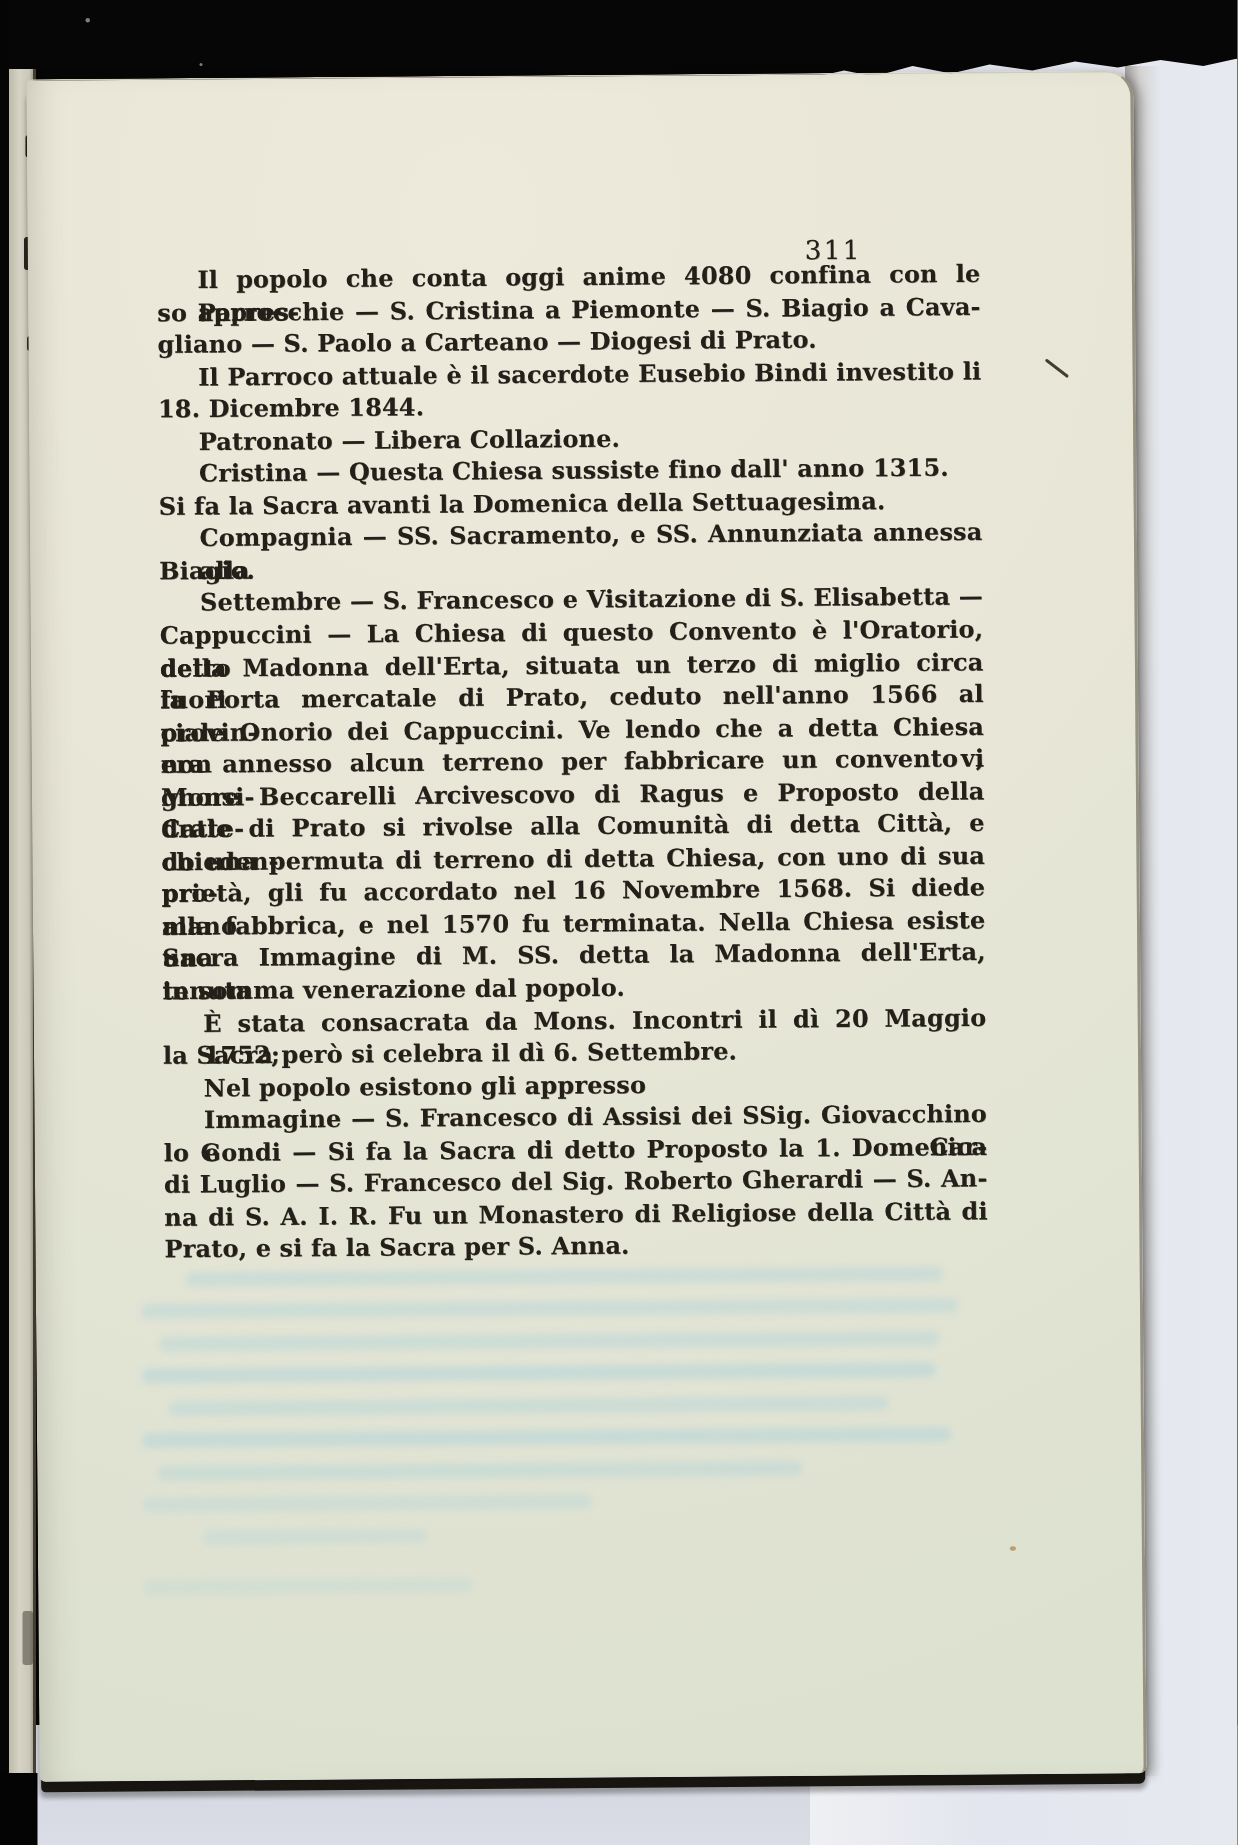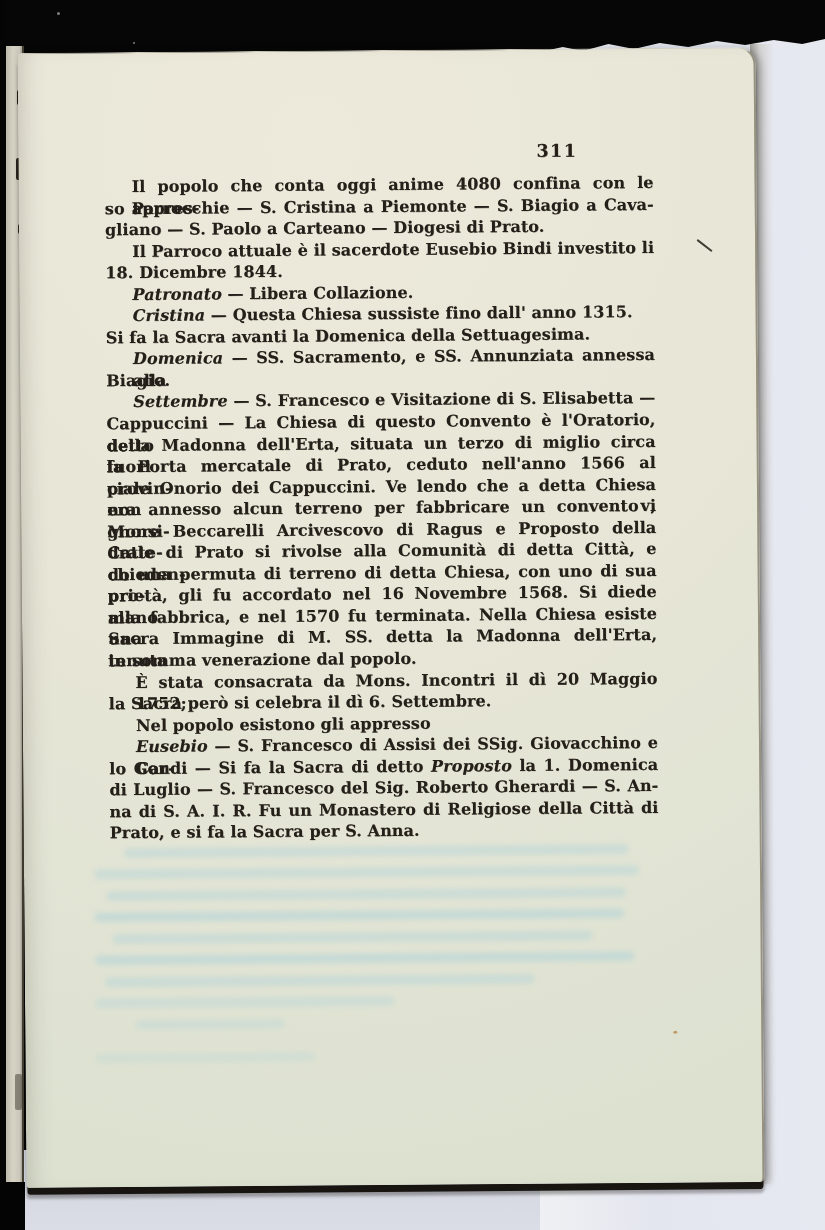--- a/index.html
+++ b/index.html
@@ -57,34 +57,34 @@
     background:radial-gradient(130% 90% at 40% 8%,#edeadc 0%,#e8e6d7 45%,#e2e4d4 75%,#dde1d0 100%);
     border-radius:4px 18px 5px 4px;
     border-top:1px solid #cfcbbb;
     border-right:2px solid #97927f;
     box-shadow:0 8px 0 -1px rgba(18,14,9,.95),0 11px 3px rgba(18,14,9,.30),
                4px 2px 8px rgba(0,0,0,.35),
                inset 18px 0 22px -14px rgba(90,85,70,.25);
   }
 
   .pagenum{
-    position:absolute;left:518px;top:91px;
-    font-size:17.5px;font-weight:bold;letter-spacing:1.5px;color:#262019;
+    position:absolute;left:518px;top:108px;
+    font-size:17.5px;font-weight:normal;letter-spacing:1.5px;color:#262019;
     text-shadow:.3px .3px 0 rgba(35,28,20,.5);
   }
 
   .text-block{
     position:absolute;left:86px;top:123px;width:549px;
     font-size:16px;font-weight:bold;color:#241f19;letter-spacing:.1px;
     text-shadow:.3px .3px 0 rgba(35,28,20,.45);
   }
   .line{height:21.55px;line-height:21.55px;text-align:justify;text-align-last:justify;}
   .line.noj{text-align:left;text-align-last:left;}
   .line.ind{padding-left:27px;}
-  .it{font-style:italic;}
+  .it{}
 
   .pen-mark{
     position:absolute;left:676px;top:196px;width:19px;height:2px;
     background:#433e33;border-radius:2px;transform:rotate(38deg);
   }
 
   
   .bleed{position:absolute;left:70px;top:795px;width:600px;height:260px;}
   .bl{position:absolute;height:10px;border-radius:5px;background:#b7d5d8;opacity:.5;filter:blur(2.5px);}
   .bl.b1{top:0;left:30px;width:505px;}
@@ -127,39 +127,39 @@
 
     <div class="text-block">
         <div class="line ind"><span>Il popolo che conta oggi anime 4080 confina con le appres-</span></div>
         <div class="line"><span>so Parrocchie — S. Cristina a Piemonte — S. Biagio a Cava-</span></div>
         <div class="line noj"><span>gliano — S. Paolo a Carteano — Diogesi di Prato.</span></div>
         <div class="line ind"><span>Il Parroco attuale è il sacerdote Eusebio Bindi investito li</span></div>
         <div class="line noj"><span>18. Dicembre 1844.</span></div>
         <div class="line noj ind"><span class="it">Patronato</span><span> — Libera Collazione.</span></div>
         <div class="line noj ind"><span class="it">Cristina</span><span> — Questa Chiesa sussiste fino dall' anno 1315.</span></div>
         <div class="line noj"><span>Si fa la Sacra avanti la Domenica della Settuagesima.</span></div>
-        <div class="line ind"><span class="it">Domenica</span><span> — SS. Sacramento, e SS. Annunziata annessa alla</span></div>
+        <div class="line ind"><span class="it">Compagnia</span><span> — SS. Sacramento, e SS. Annunziata annessa alla</span></div>
         <div class="line noj"><span>Biagio.</span></div>
         <div class="line ind"><span class="it">Settembre</span><span> — S. Francesco e Visitazione di S. Elisabetta —</span></div>
         <div class="line"><span>Cappuccini — La Chiesa di questo Convento è l'Oratorio, detto</span></div>
         <div class="line"><span>della Madonna dell'Erta, situata un terzo di miglio circa fuori</span></div>
         <div class="line"><span>la Porta mercatale di Prato, ceduto nell'anno 1566 al provin-</span></div>
         <div class="line"><span>ciale Onorio dei Cappuccini. Ve lendo che a detta Chiesa non vi</span></div>
         <div class="line"><span>era annesso alcun terreno per fabbricare un convento , Monsi-</span></div>
         <div class="line"><span>gnore Beccarelli Arcivescovo di Ragus e Proposto della Catte-</span></div>
         <div class="line"><span>drale di Prato si rivolse alla Comunità di detta Città, e chieden-</span></div>
         <div class="line"><span>do una permuta di terreno di detta Chiesa, con uno di sua pro-</span></div>
         <div class="line"><span>prietà, gli fu accordato nel 16 Novembre 1568. Si diede mano</span></div>
         <div class="line"><span>alla fabbrica, e nel 1570 fu terminata. Nella Chiesa esiste una</span></div>
         <div class="line"><span>Sacra Immagine di M. SS. detta la Madonna dell'Erta, tenuta</span></div>
         <div class="line noj"><span>in somma venerazione dal popolo.</span></div>
         <div class="line ind"><span>È stata consacrata da Mons. Incontri il dì 20 Maggio 1752;</span></div>
         <div class="line noj"><span>la Sacra però si celebra il dì 6. Settembre.</span></div>
         <div class="line noj ind"><span>Nel popolo esistono gli appresso</span></div>
-        <div class="line ind"><span class="it">Eusebio</span><span> — S. Francesco di Assisi dei SSig. Giovacchino e Car-</span></div>
+        <div class="line ind"><span class="it">Immagine</span><span> — S. Francesco di Assisi dei SSig. Giovacchino e Car-</span></div>
         <div class="line"><span>lo Gondi — Si fa la Sacra di detto </span><span class="it">Proposto</span><span> la 1. Domenica</span></div>
         <div class="line"><span>di Luglio — S. Francesco del Sig. Roberto Gherardi — S. An-</span></div>
         <div class="line"><span>na di S. A. I. R. Fu un Monastero di Religiose della Città di</span></div>
         <div class="line noj"><span>Prato, e si fa la Sacra per S. Anna.</span></div>
       </div>
 
     <div class="pen-mark"></div>
 
     <div class="bleed">
       <div class="bl b1"></div>

